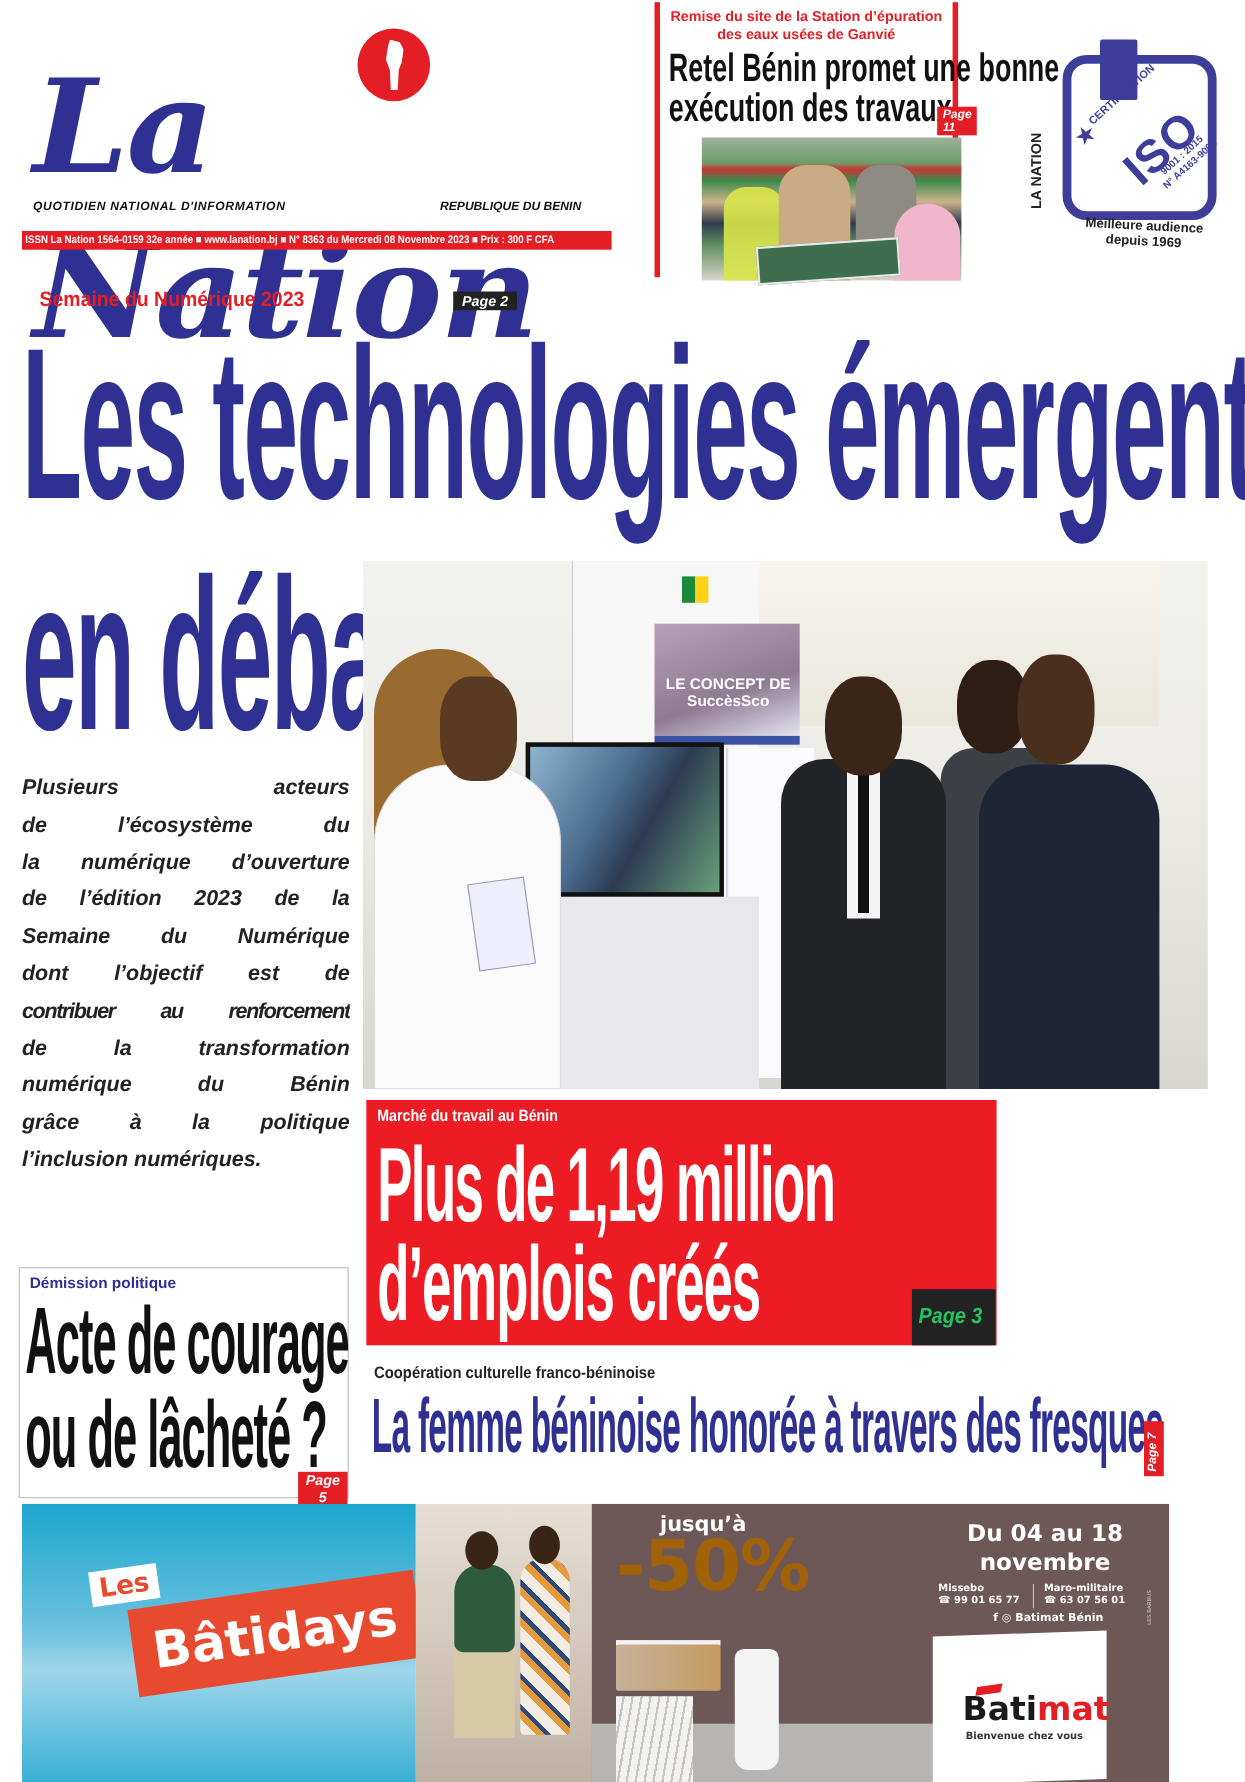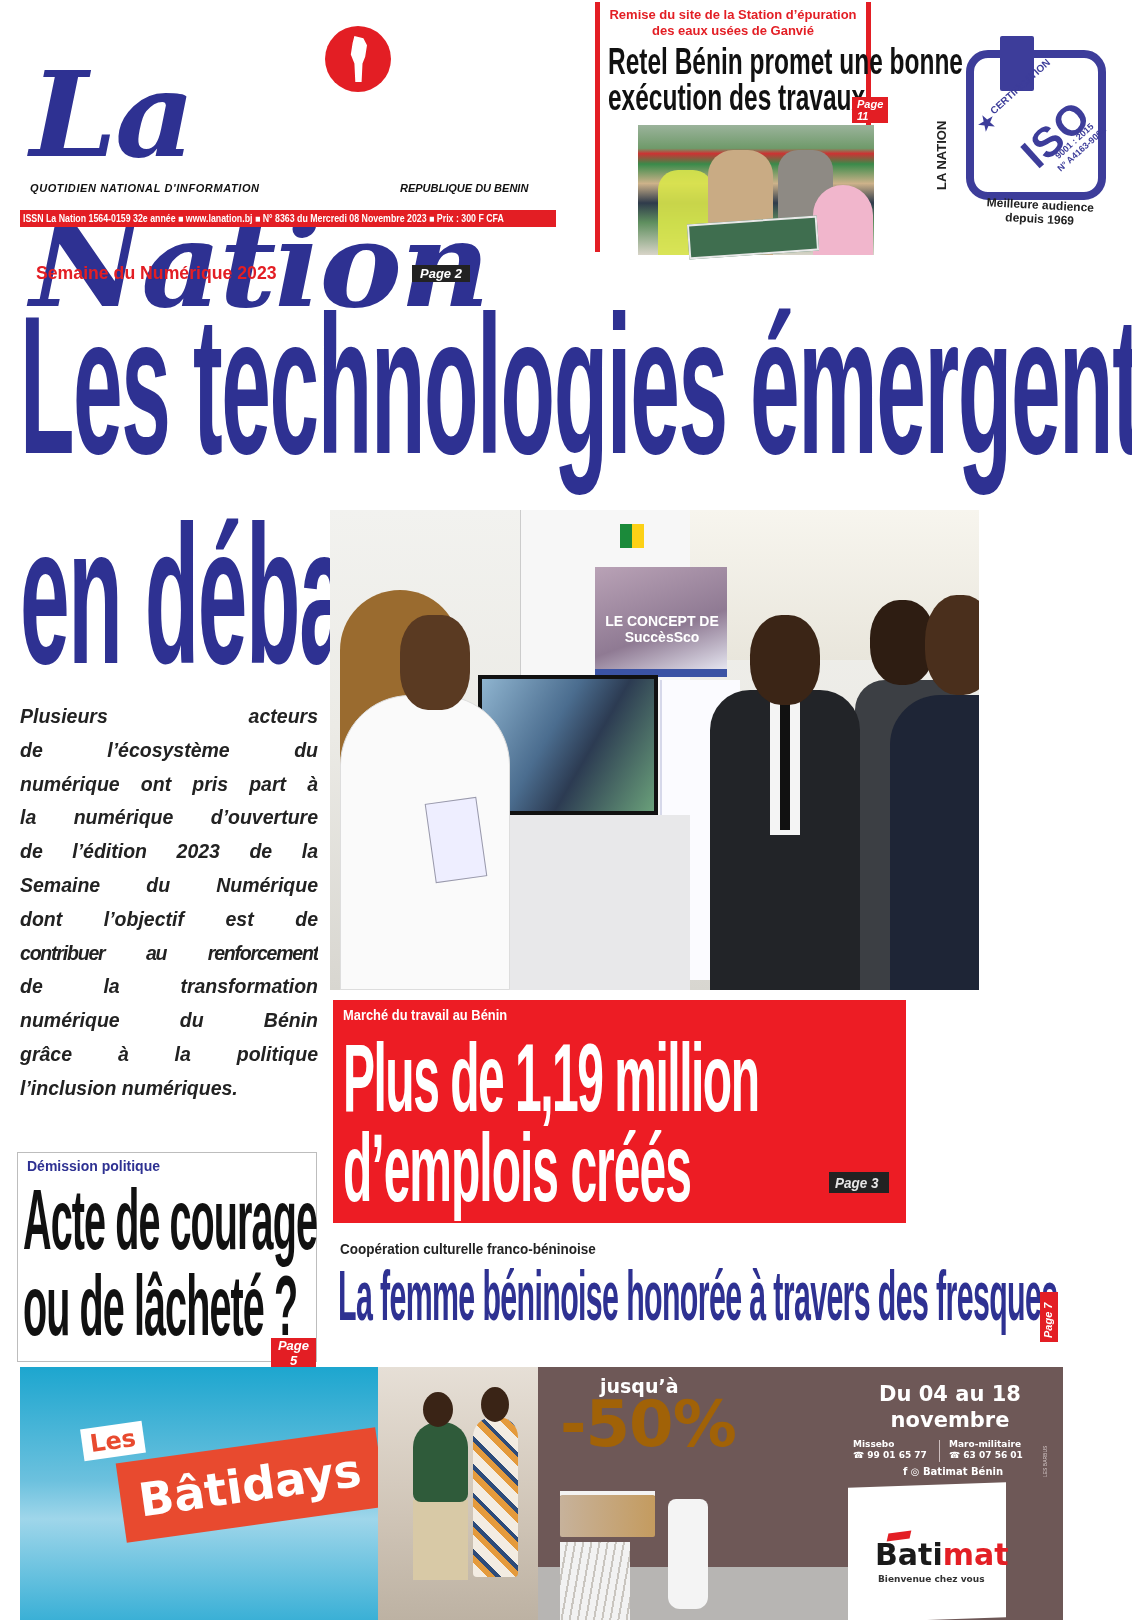--- a/index.html
+++ b/index.html
@@ -74,21 +74,21 @@
   #headline-2 { left: 20px; top: 496px; font-size: 196px; line-height: 200px; color: #2e3192; }
   #headline-2 .cond { transform: scaleX(0.455); letter-spacing: -3px; }
 
   
   #lead { left: 20px; top: 700px; width: 298px; font-size: 19.5px; font-weight: bold; font-style: italic; line-height: 33.8px; color: #222; text-align: justify; text-align-last: left; }
   #lead span.line { display: block; text-align: justify; text-align-last: justify; white-space: nowrap; overflow: hidden; letter-spacing: 0; }
   #lead span.line.last { text-align-last: left; }
 
   
   #main-photo {
-    left: 330px; top: 510px; width: 649px; height: 480px; overflow: hidden;
+    left: 330px; top: 510px; width: 768px; height: 480px; overflow: hidden;
     background: linear-gradient(180deg, #f2f2ef 0%, #ecebe6 45%, #d8d6d0 100%);
   }
   #main-photo .ceiling { position:absolute; left:360px; top:0; width:364px; height:150px; background: linear-gradient(180deg,#f7f5ee,#e9e6dc); }
   #main-photo .booth { position:absolute; left:190px; top:0; width:170px; height:480px; background:#f7f7f7; border-left:1px solid #ccc; }
   #main-photo .flag1 { position:absolute; left:290px; top:14px; width:24px; height:24px; background: linear-gradient(90deg,#1b8a3a 50%, #fcd116 50%); }
   #main-photo .poster { position:absolute; left:265px; top:57px; width:132px; height:110px; background: linear-gradient(160deg,#b9a2b6 0%,#8f7a93 60%,#e4e4ef 100%); border-bottom: 8px solid #3b53a4; }
   #main-photo .poster-text { position:absolute; left:272px; top:103px; width:120px; color:#fff; font-size:14px; font-weight:bold; text-align:center; line-height:16px; }
   #main-photo .panel { position:absolute; left:330px; top:170px; width:80px; height:300px; background: #fbfbff; border-left:2px solid #d6d8ea; }
   #main-photo .tv { position:absolute; left:148px; top:165px; width:180px; height:140px; background:#223; border:4px solid #111; }
   #main-photo .tv-screen { position:absolute; left:152px; top:169px; width:172px; height:132px; background: linear-gradient(120deg,#8fb4cf 0%,#4b6d8f 40%,#2c3b52 60%,#6aa07a 100%); }
@@ -107,21 +107,21 @@
   #main-photo .woman2-body { position:absolute; left:560px; top:185px; width:164px; height:295px; background:#1e2536; border-radius:50px 50px 0 0; }
 
   
   #redbox { left: 333px; top: 1000px; width: 573px; height: 223px; background: #ed1c24; }
   #redbox-kicker { left: 10px; top: 6px; color: #fff; font-size: 15px; font-weight: bold; white-space: nowrap; }
   #redbox-kicker .inner { display:inline-block; transform: scaleX(0.86); transform-origin:left center; }
   #redbox-l1 { left: 10px; top: 28px; font-size: 96px; line-height: 100px; color: #fff; }
   #redbox-l1 .cond { transform: scaleX(0.5); letter-spacing: -3px; }
   #redbox-l2 { left: 10px; top: 118px; font-size: 96px; line-height: 100px; color: #fff; }
   #redbox-l2 .cond { transform: scaleX(0.5); letter-spacing: -2px; }
-  #redbox-page { left: 496px; top: 172px; background: #222; color: #e5e5e5; font-size: 15px; font-weight: bold; font-style: italic; padding: 2px 6px; }
+  #redbox-page { left: 496px; top: 172px; background: #222; color: #22c55e; font-size: 20px; font-weight: bold; font-style: italic; padding: 14px 6px; }
   #redbox-page .inner { display:inline-block; transform: scaleX(0.9); transform-origin:left center; }
 
   
   #dem-box { left: 17px; top: 1152px; width: 300px; height: 210px; border: 1px solid #bdbdbd; text-align: center; }
   #dem-kicker { left: 9px; top: 5px; color: #2e3192; font-size: 14px; font-weight: bold; }
   #dem-l1 { left: 5px; top: 20px; font-size: 86px; line-height: 92px; color: #111; }
   #dem-l1 .cond { transform: scaleX(0.46); letter-spacing: -2px; }
   #dem-l2 { left: 5px; top: 106px; font-size: 86px; line-height: 92px; color: #111; }
   #dem-l2 .cond { transform: scaleX(0.46); letter-spacing: -2px; }
   #dem-page { left: 253px; top: 185px; background: #e31e24; color: #fff; font-size: 13px; font-weight: bold; font-style: italic; padding: 0 5px; }
@@ -214,21 +214,20 @@
 
 <div id="kicker-main" class="abs"><span class="inner">Semaine du Numérique 2023</span></div>
 <div id="kicker-page" class="abs">Page 2</div>
 
 <div id="headline-1" class="abs"><span class="cond">Les technologies émergentes</span></div>
 <div id="headline-2" class="abs"><span class="cond">en débat</span></div>
 
 <div id="lead" class="abs">
   <span class="line">Plusieurs acteurs</span>
   <span class="line">de l’écosystème du</span>
-  <span class="line">numérique ont pris part à</span>
   <span class="line">la numérique d’ouverture</span>
   <span class="line">de l’édition 2023 de la</span>
   <span class="line">Semaine du Numérique</span>
   <span class="line">dont l’objectif est de</span>
   <span class="line" style="letter-spacing:-1.2px">contribuer au renforcement</span>
   <span class="line">de la transformation</span>
   <span class="line">numérique du Bénin</span>
   <span class="line">grâce à la politique</span>
   <span class="line last">l’inclusion numériques.</span>
 </div>

